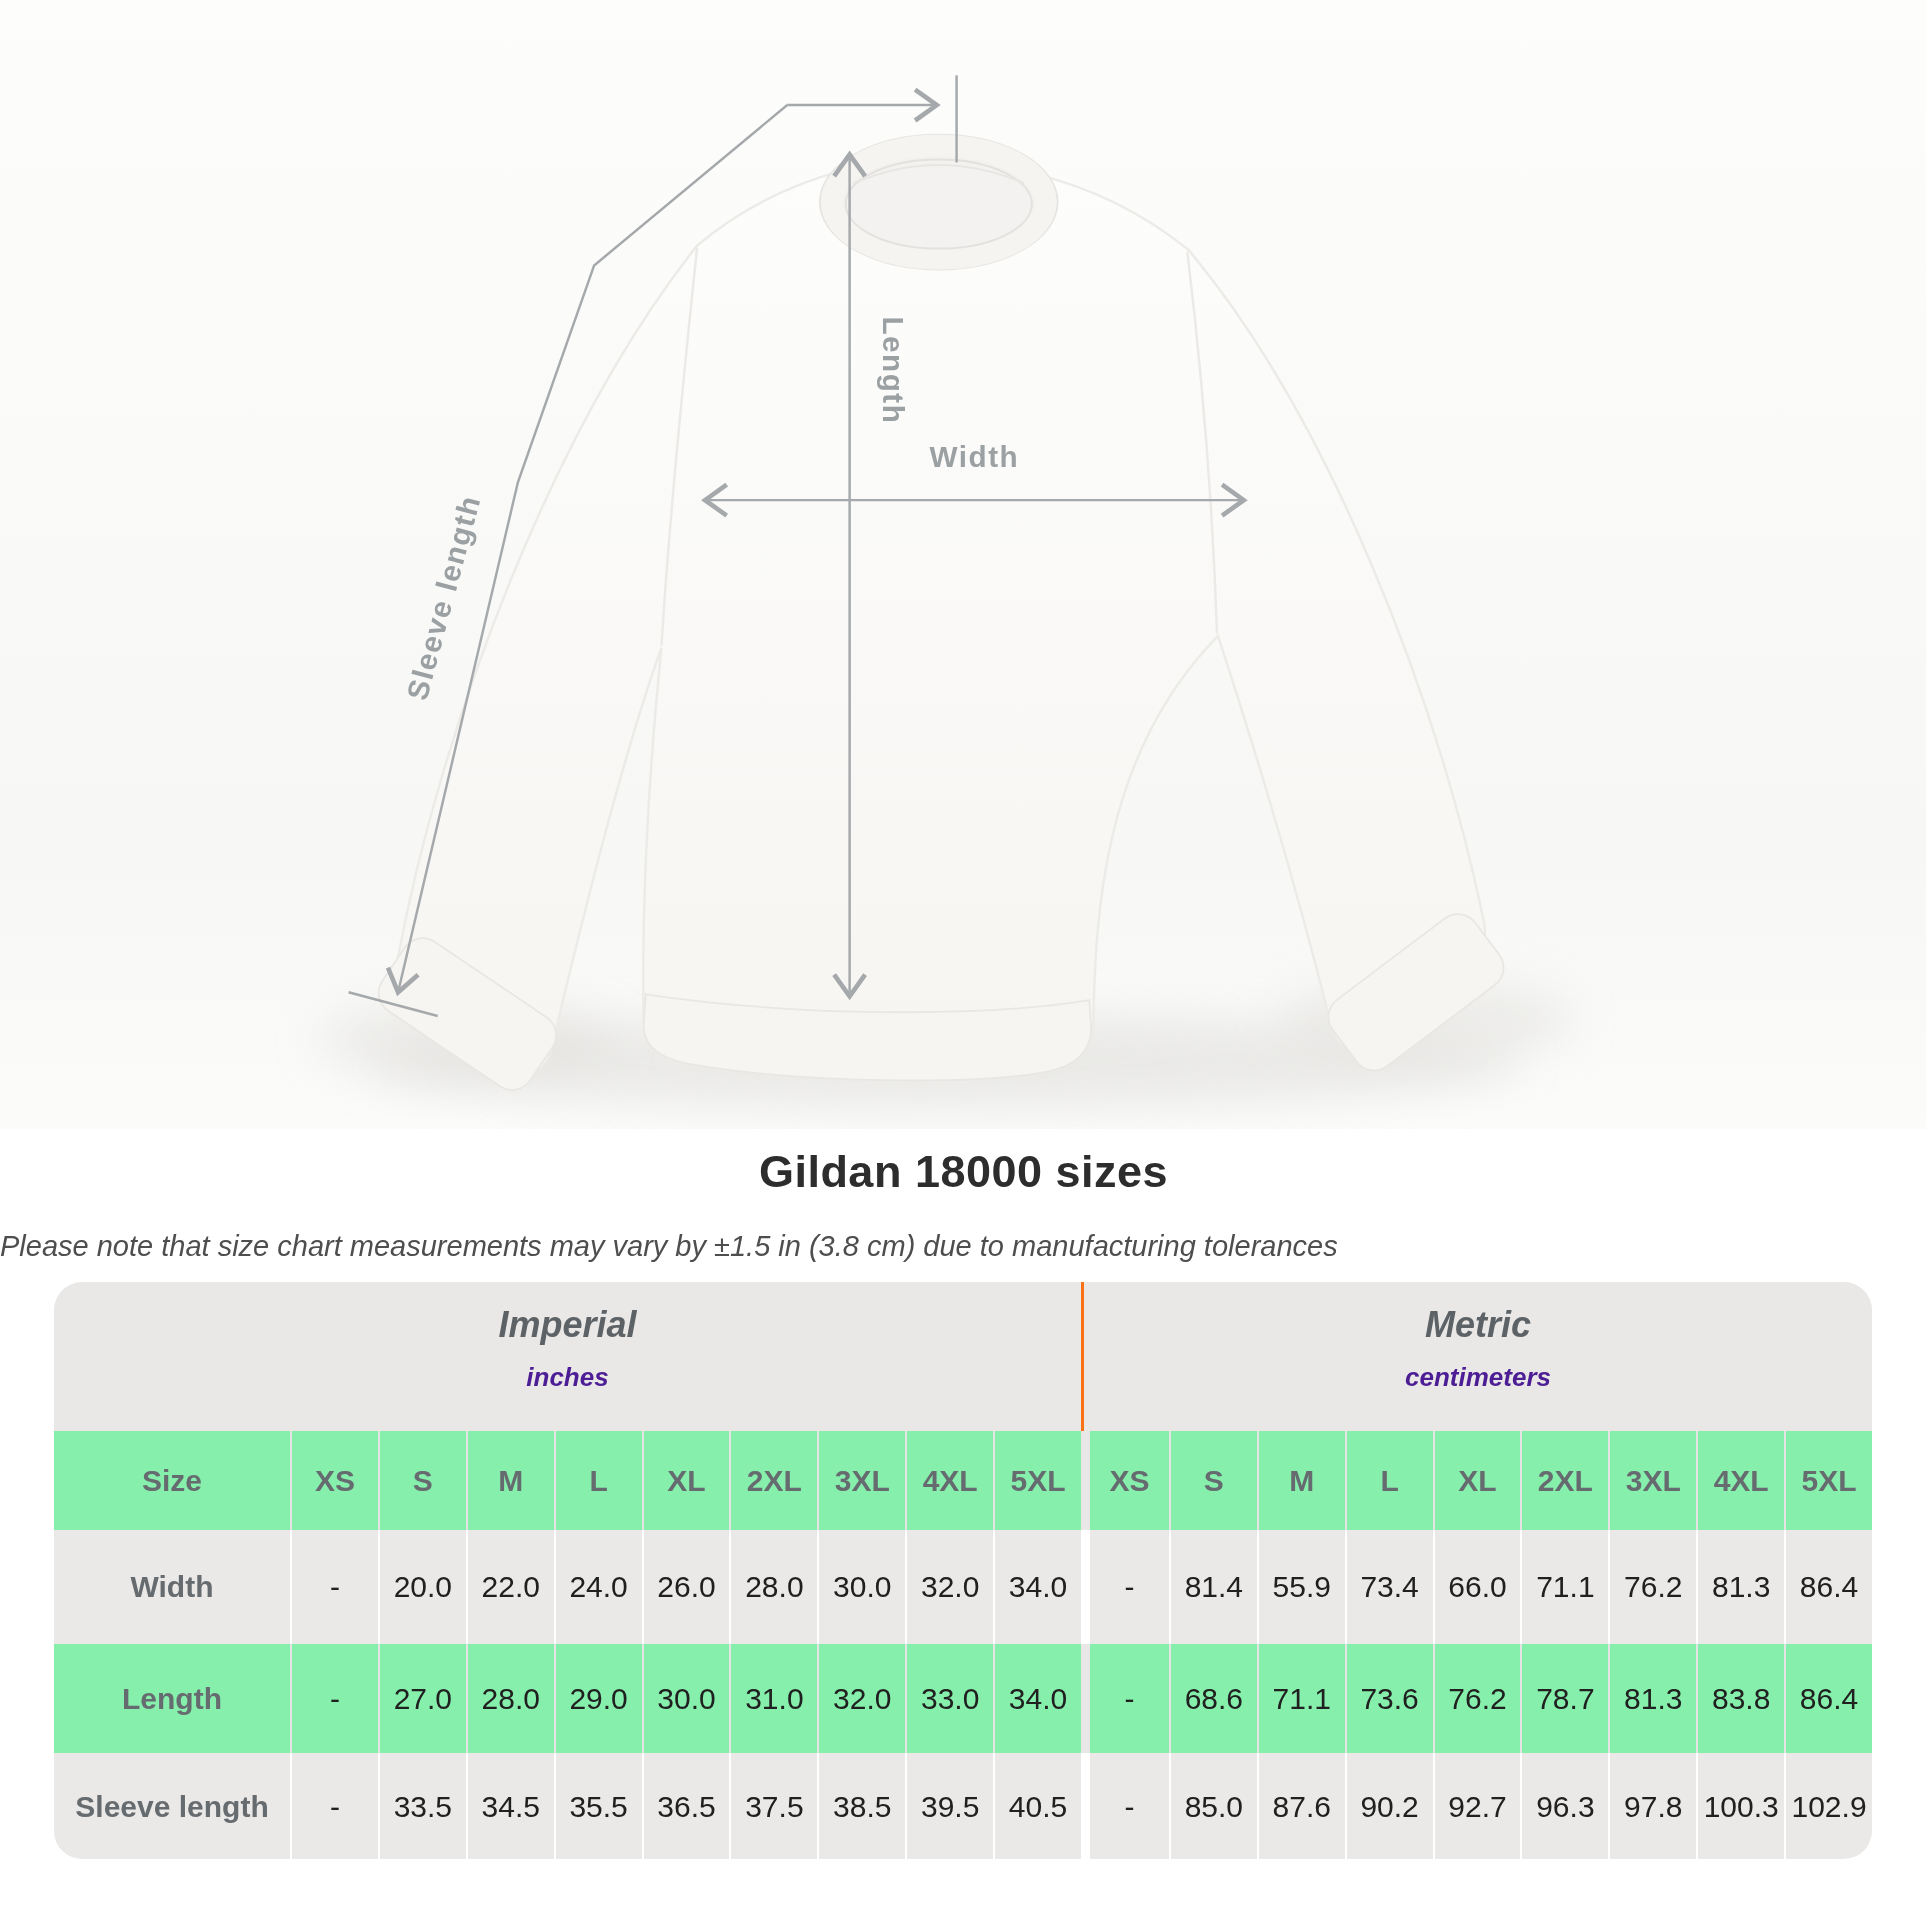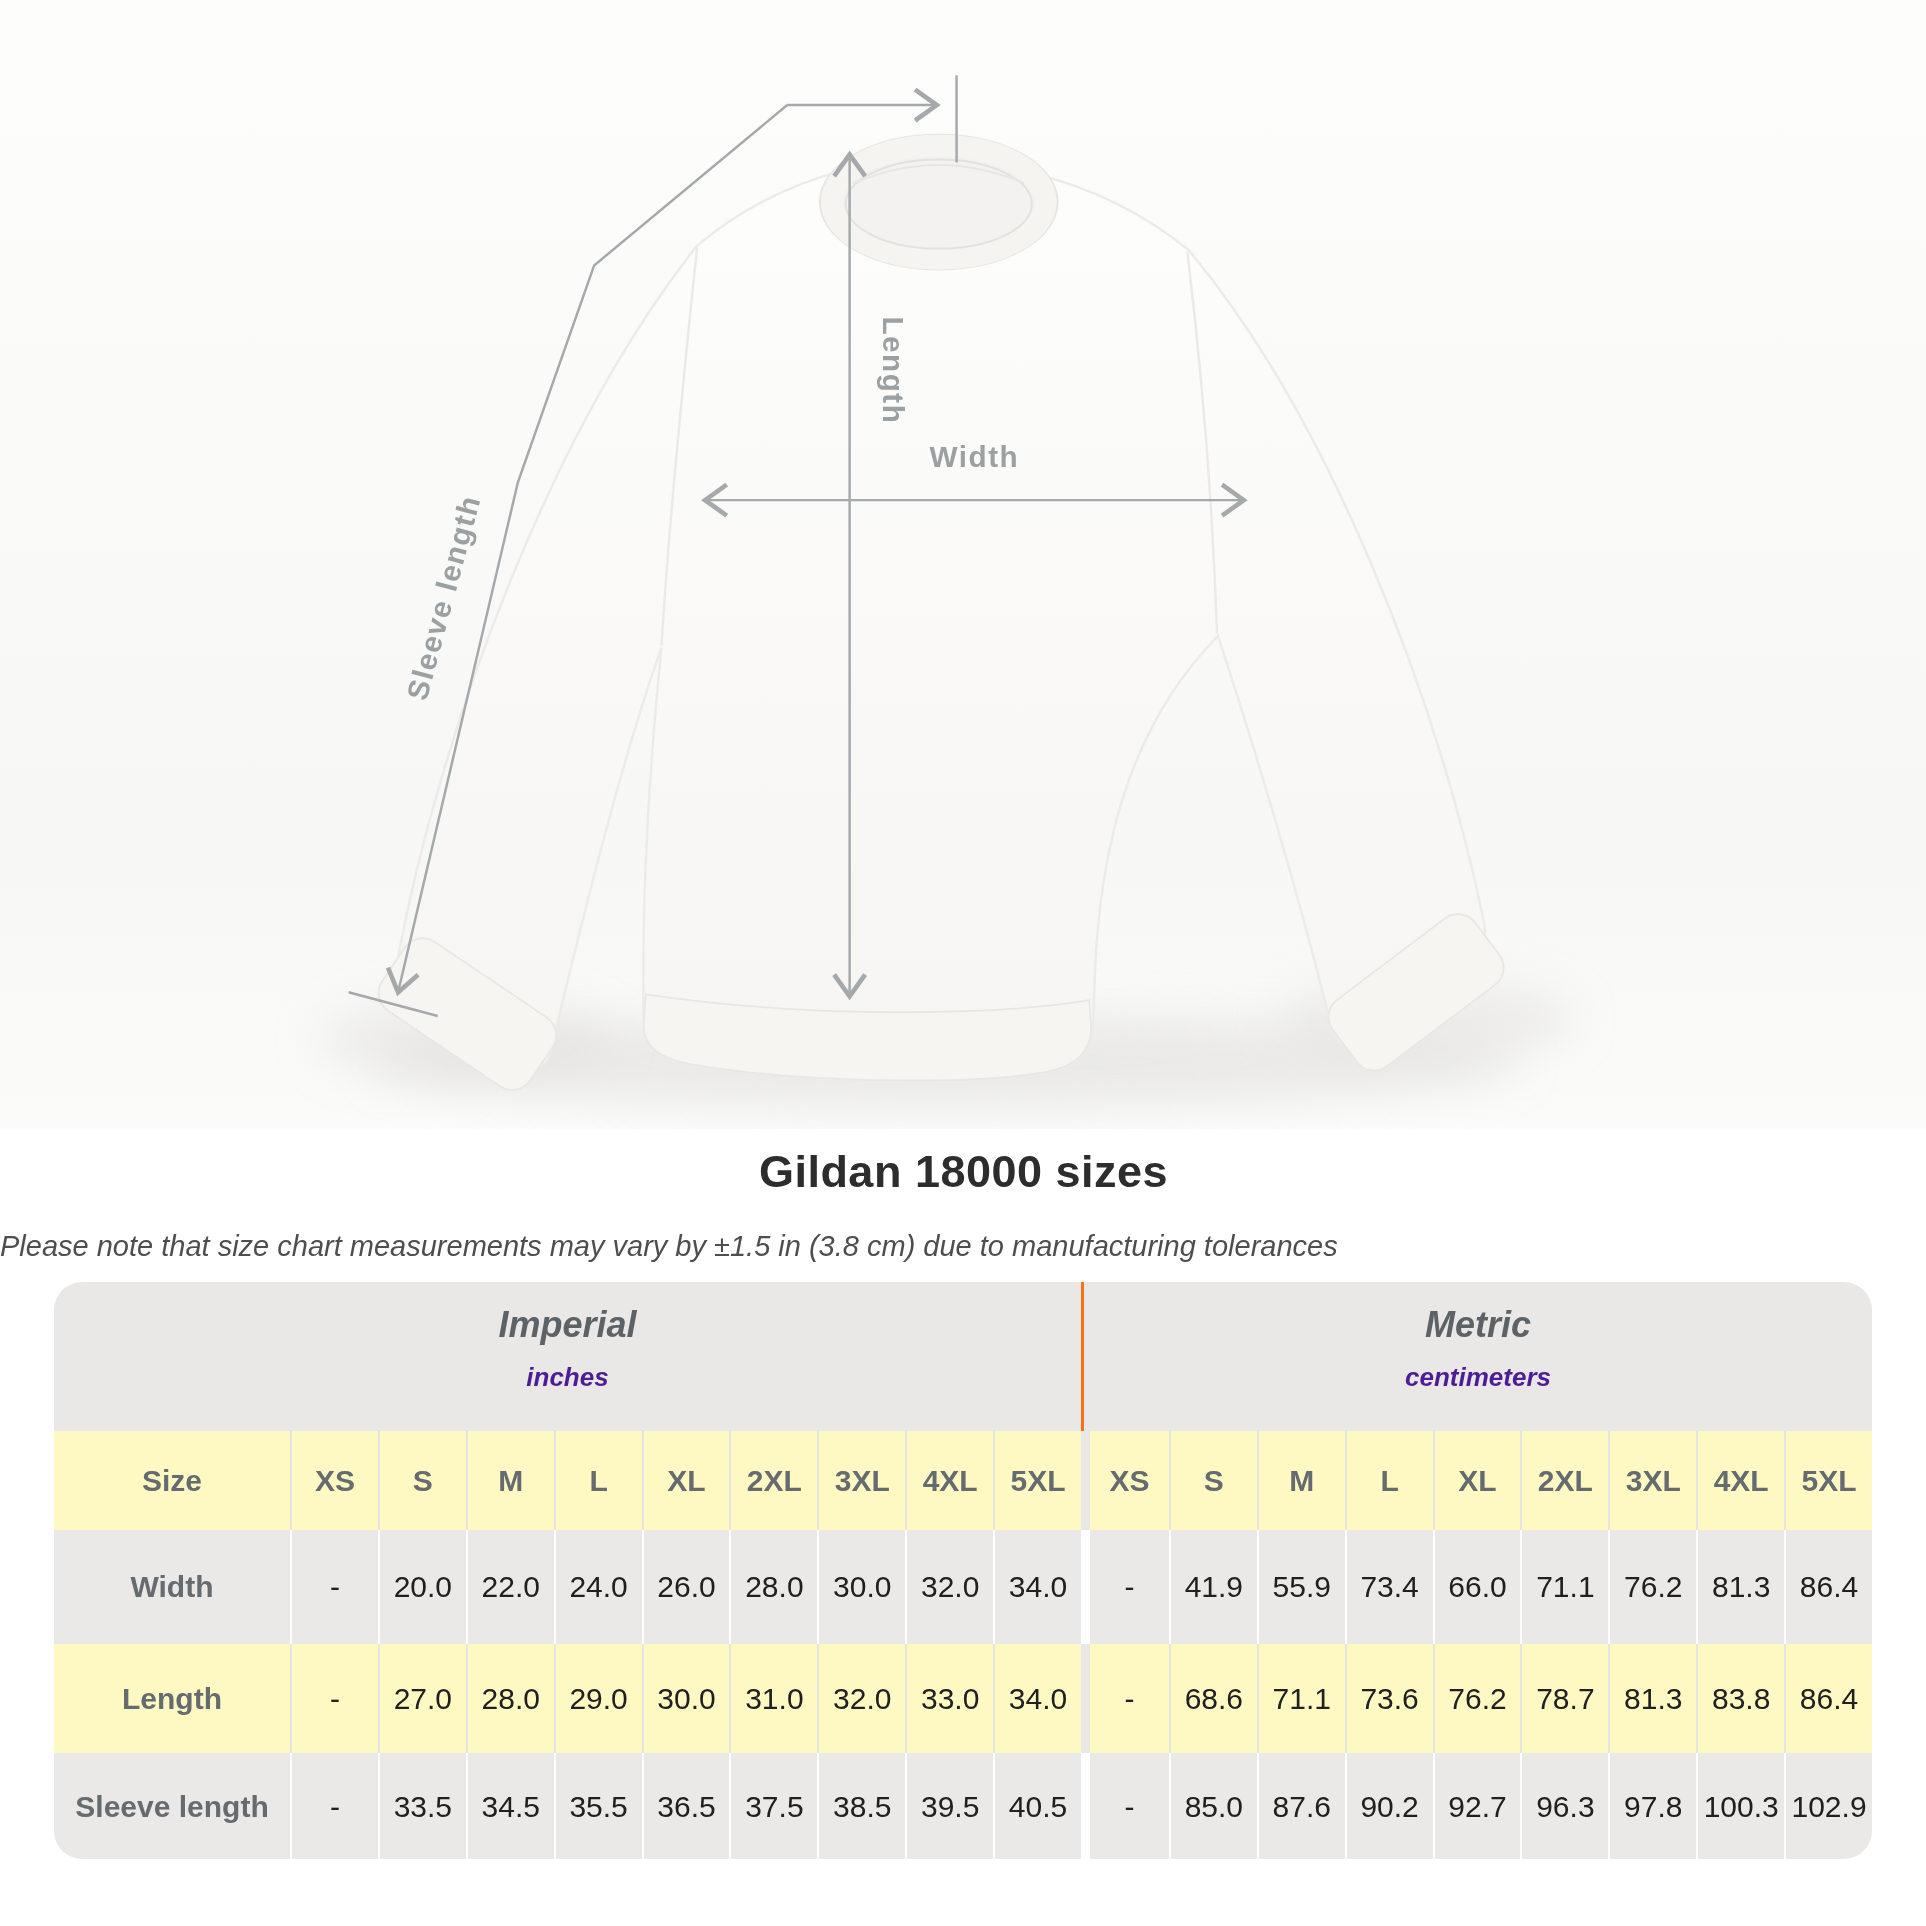--- a/index.html
+++ b/index.html
@@ -26,21 +26,21 @@
     grid-template-rows:149px 99px 114px 109px 107px;
     border-radius:28px;overflow:hidden;
   }
   .c{display:flex;align-items:center;justify-content:center;min-width:0;}
   .unitcell{
     background:#e9e8e7;flex-direction:column;gap:16px;padding-bottom:16px;
   }
   .um{border-left:3px solid #f97316;}
   .unit-name{font-size:36px;font-weight:bold;font-style:italic;color:#5c6266;}
   .unit-sub{font-size:26px;font-style:italic;color:#4c1d95;font-weight:bold;}
-  .w{background:#fef9c3;}
+  .w{background:#86efac;}
   .g{background:#eae9e8;}
   .w.s{border-left:2px solid #e5e4e3;}
   .g.s{border-left:2px solid #ffffff;}
   .w.m{border-left:9px solid #e9e8e7;}
   .g.m{border-left:9px solid #ffffff;}
   .head{font-size:30px;font-weight:bold;color:#666b6f;}
   .lbl{font-size:30px;font-weight:bold;color:#666b6f;}
   .val{font-size:30px;color:#202020;}
   
   .meas-label{
@@ -175,21 +175,21 @@
       <div class="c g val s">-</div>
       <div class="c g val s">20.0</div>
       <div class="c g val s">22.0</div>
       <div class="c g val s">24.0</div>
       <div class="c g val s">26.0</div>
       <div class="c g val s">28.0</div>
       <div class="c g val s">30.0</div>
       <div class="c g val s">32.0</div>
       <div class="c g val s">34.0</div>
       <div class="c g val m">-</div>
-      <div class="c g val s">41.9</div>
+      <div class="c g val s">81.4</div>
       <div class="c g val s">55.9</div>
       <div class="c g val s">73.4</div>
       <div class="c g val s">66.0</div>
       <div class="c g val s">71.1</div>
       <div class="c g val s">76.2</div>
       <div class="c g val s">81.3</div>
       <div class="c g val s">86.4</div>
       <div class="c w lbl">Length</div>
       <div class="c w val s">-</div>
       <div class="c w val s">27.0</div>

